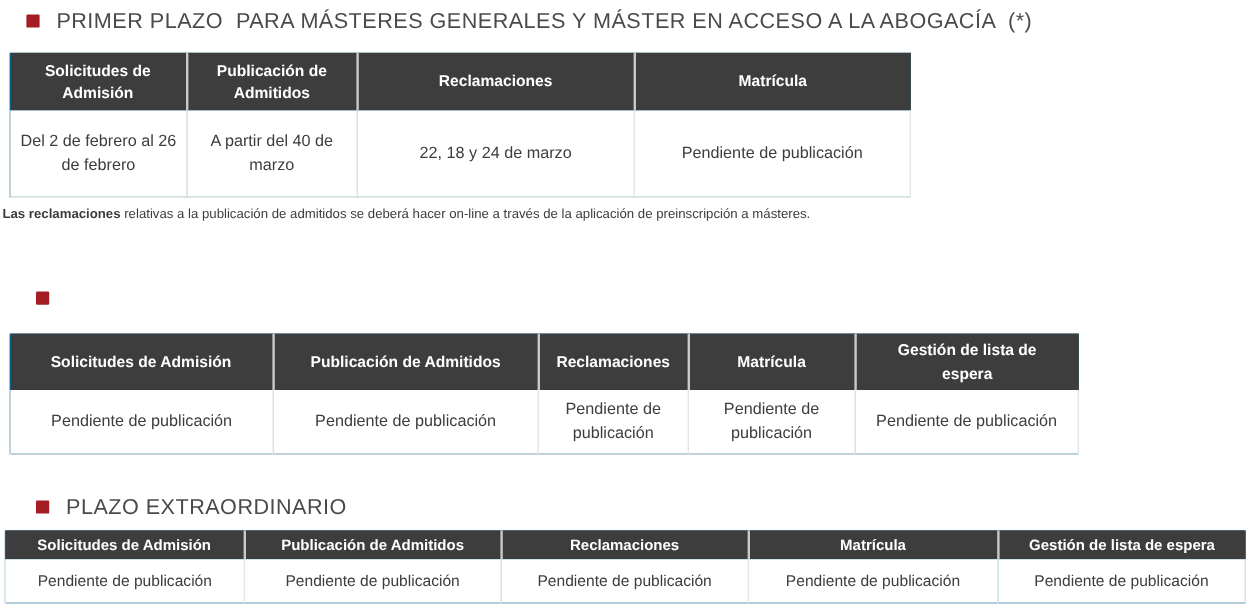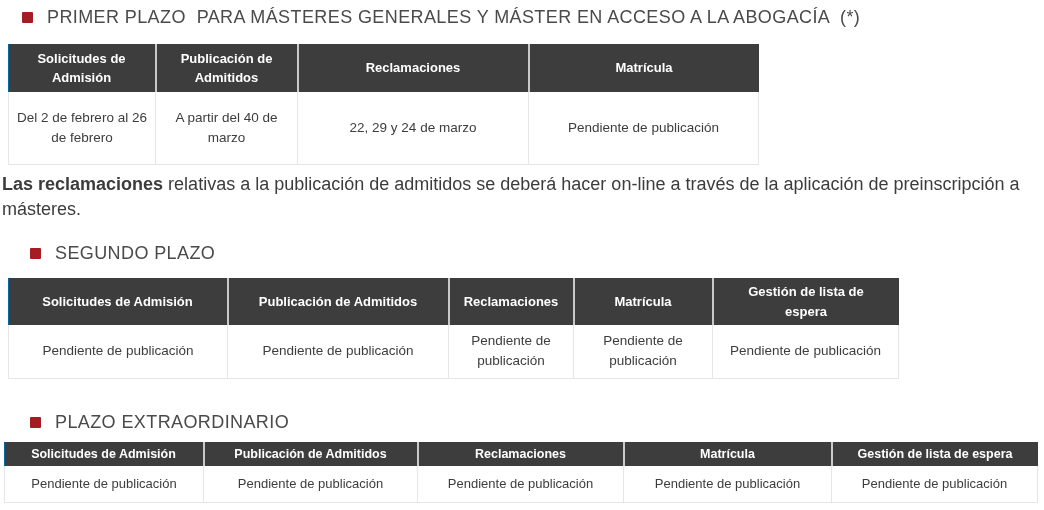--- a/index.html
+++ b/index.html
@@ -39,21 +39,21 @@
   .t2 th.narrow-pad { padding:2px 24px; }
   .t3 { left:4px;  top:442px; width:1033px; }
   .t3 thead tr { height:24px; }
   .t3 tbody tr { height:36px; }
   .t3 th { font-size:12.5px; line-height:1.2; }
   .t3 td { font-size:13px; }
 
   
   .note {
     position:absolute; left:2px; top:172px; width:1040px;
-    font-size:18px; color:#3c3c3c; line-height:1.4; white-space:pre-wrap;
+    font-size:11px; color:#3c3c3c; line-height:1.4; white-space:pre-wrap;
   }
   .note b { font-weight:bold; }
 </style>
 </head>
 <body>
 
 <div class="canvas">
 
   <div class="section-heading" style="left:22px; top:7px;">
     <span class="bullet"></span>
@@ -72,31 +72,30 @@
         <th>Solicitudes de Admisión</th>
         <th>Publicación de Admitidos</th>
         <th>Reclamaciones</th>
         <th>Matrícula</th>
       </tr>
     </thead>
     <tbody>
       <tr>
         <td>Del 2 de febrero al 26 de febrero</td>
         <td>A partir del 40 de marzo</td>
-        <td>22, 29 y 24 de marzo</td>
+        <td>22, 18 y 24 de marzo</td>
         <td>Pendiente de publicación</td>
       </tr>
     </tbody>
   </table>
 
   <div class="note"><b>Las reclamaciones</b><span> relativas a la publicación de admitidos se deberá hacer on-line a través de la aplicación de preinscripción a másteres.</span></div>
 
   <div class="section-heading" style="left:30px; top:243px;">
     <span class="bullet"></span>
-    <span>SEGUNDO PLAZO</span>
   </div>
 
   <table class="t2">
     <colgroup>
       <col style="width:219px">
         <col style="width:221px">
         <col style="width:125px">
         <col style="width:139px">
         <col style="width:186px">
     </colgroup>

